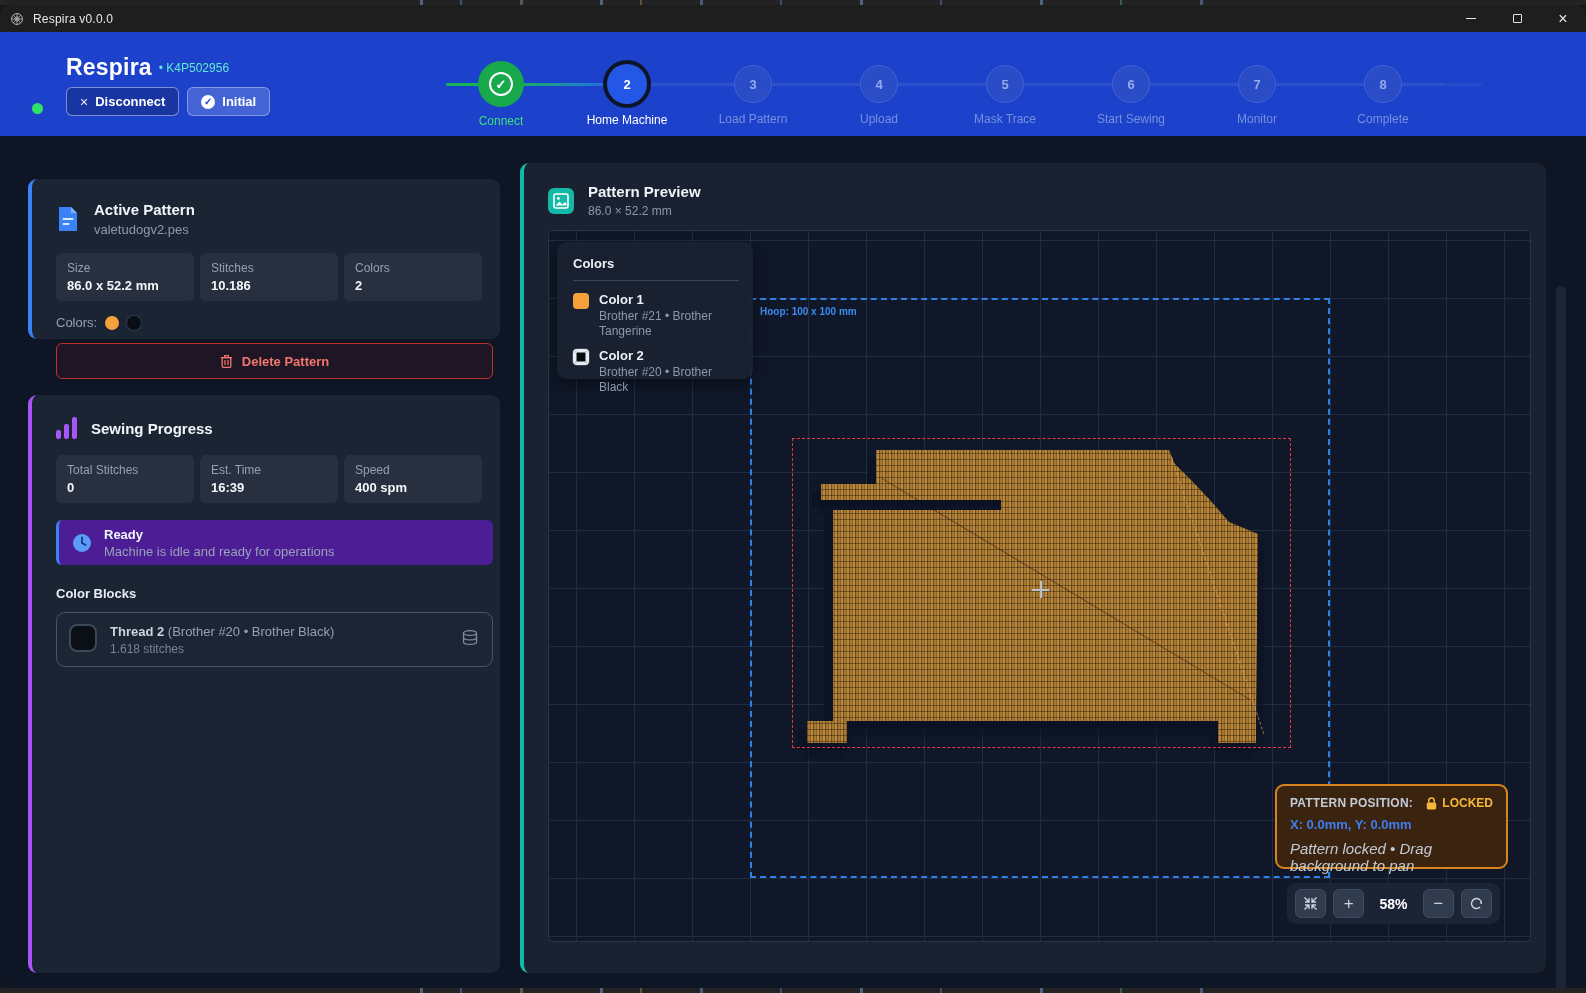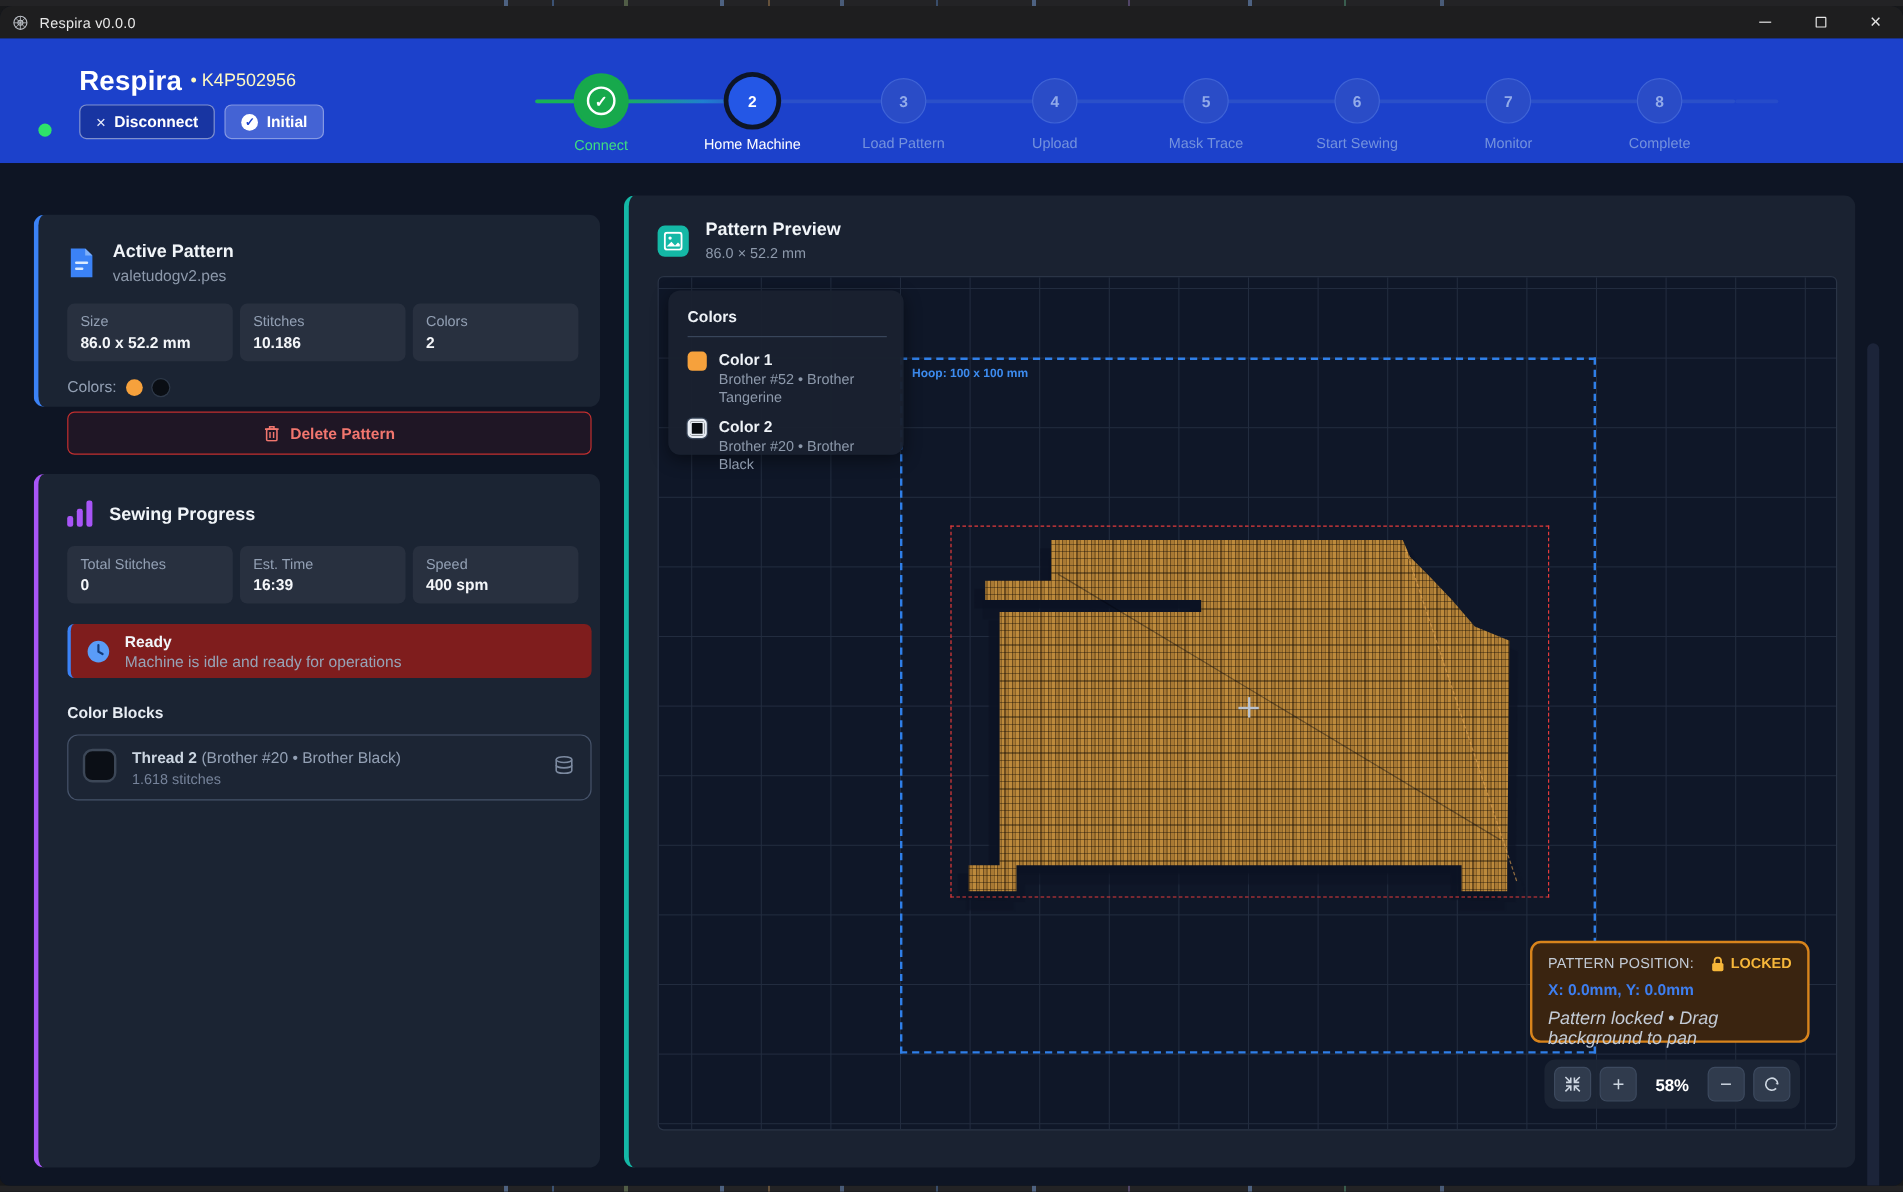--- a/index.html
+++ b/index.html
@@ -25,21 +25,21 @@
   .tb-btn { width:46px; height:27px; display:flex; align-items:center; justify-content:center; color:#e5e5e5; cursor:default; }
   .glyph-min { display:block; width:10px; height:0; border-top:1.4px solid #e5e5e5; }
   .glyph-max { display:block; width:9px; height:9px; border:1.3px solid #e5e5e5; border-radius:1px; }
   .glyph-close { font-size:16px; line-height:1; color:#e5e5e5; }
 
   
   .header { position:absolute; left:0; top:27px; width:100%; height:104px; background:#1c41cb; }
   .conn-dot { position:absolute; left:32px; top:71px; width:11px; height:11px; border-radius:50%; background:#2ee26a; }
   .brand { position:absolute; left:66px; top:22px; display:flex; align-items:center; gap:7px; }
   .brand-name { color:#ffffff; font-size:23px; font-weight:bold; letter-spacing:.2px; }
-  .brand-serial { color:#fef9c3; font-size:15px; }
+  .brand-serial { color:#5eead4; font-size:12px; }
   .hdr-buttons { position:absolute; left:66px; top:55px; display:flex; gap:8px; }
   .hdr-btn { height:29px; border-radius:6px; display:flex; align-items:center; gap:7px; padding:0 13px; font-size:13px; font-weight:bold; color:#fff; cursor:pointer; }
   .btn-disconnect { background:rgba(10,18,40,.25); border:1px solid rgba(255,255,255,.45); }
   .btn-initial { background:rgba(255,255,255,.18); border:1px solid rgba(255,255,255,.35); }
   .x-ico { font-size:14px; color:#e8ecfb; font-weight:normal; }
   .chk-circ { width:14px; height:14px; border-radius:50%; background:#fff; color:#1c41cb; font-size:10px; font-weight:bold; display:flex; align-items:center; justify-content:center; }
 
   
   .stepper { position:absolute; left:438px; top:12px; width:1080px; height:86px; }
   .step-line { position:absolute; top:39px; height:3px; border-radius:2px; }
@@ -75,21 +75,21 @@
   .colors-label { color:#93a0b4; font-size:13px; }
   .dot { width:14px; height:14px; border-radius:50%; }
   .dot-orange { background:#f6a13c; }
   .dot-black { background:#0a0e14; box-shadow:0 0 0 1px #2e3949; }
   .delete-btn { margin-top:13px; width:437px; height:36px; border:1px solid #c22f2f; background:rgba(190,40,50,.10); border-radius:6px; display:flex; align-items:center; justify-content:center; gap:9px; color:#f1766e; font-size:13px; font-weight:bold; cursor:pointer; }
 
   
   .card-sewing { left:28px; top:259px; width:472px; height:578px; border-left:4px solid #a855f7; padding:22px 18px 0 24px; }
   .bars-ico { display:flex; align-items:flex-end; gap:3px; height:22px; }
   .bars-ico span { width:5px; border-radius:2px; background:#a855f7; display:block; }
-  .ready-box { margin-top:17px; width:437px; height:45px; background:#7f1d1d; border-left:3px solid #3b82f6; border-radius:6px; display:flex; align-items:center; gap:12px; padding-left:13px; }
+  .ready-box { margin-top:17px; width:437px; height:45px; background:#4c1d95; border-left:3px solid #3b82f6; border-radius:6px; display:flex; align-items:center; gap:12px; padding-left:13px; }
   .ready-title { color:#f1f5f9; font-size:13px; font-weight:bold; }
   .ready-desc { color:#97a3b6; font-size:13px; margin-top:2px; }
   .cb-heading { color:#e8edf4; font-size:13px; font-weight:bold; margin-top:21px; }
   .thread { width:437px; border-radius:9px; margin-top:11px; position:relative; cursor:pointer; }
   .thread-1 { height:66px; border:2px solid #a855f7; background:#221d36; padding:11px 14px 0 12px; }
   .thread-2 { height:55px; border:1px solid #46536a; background:#1c2534; padding:11px 14px 0 12px; }
   .thread-row { display:flex; align-items:flex-start; gap:13px; }
   .swatch { width:28px; height:28px; border-radius:8px; flex:none; }
   .swatch-orange { background:#f6993f; border:2px solid #c084fc; }
   .swatch-black { background:#0b0f16; border:2px solid #3c4757; }
@@ -134,21 +134,21 @@
   .cp-item { display:flex; gap:10px; margin-bottom:9px; }
   .cp-swatch { width:16px; height:16px; border-radius:4px; flex:none; margin-top:1px; }
   .cp-sw-1 { background:#f6a13c; }
   .cp-sw-2 { background:#070b10; box-shadow:0 0 0 1.5px #e8edf4 inset, 0 0 0 1px #39465a; border:2px solid #e8edf4; }
   .cp-name { color:#eef2f7; font-size:13px; font-weight:bold; }
   .cp-desc { color:#8d99ab; font-size:12px; line-height:1.25; margin-top:2px; width:140px; }
 
   
   .pos-overlay { position:absolute; left:726px; top:553px; width:233px; height:85px; background:#3a2410; border:2px solid #d8841c; border-radius:9px; padding:10px 13px 0 13px; z-index:5; }
   .pos-row1 { display:flex; align-items:center; justify-content:space-between; }
-  .pos-label { color:#c3cbd6; font-size:12px; font-weight:normal; letter-spacing:.2px; }
+  .pos-label { color:#c3cbd6; font-size:12px; font-weight:bold; letter-spacing:.2px; }
   .pos-locked { display:flex; align-items:center; gap:5px; color:#f7b73a; font-size:12px; font-weight:bold; }
   .pos-coords { color:#3d7ef0; font-size:13px; font-weight:bold; margin-top:7px; }
   .pos-hint { color:#c3cbd6; font-size:15px; font-style:italic; margin-top:8px; }
 
   
   .zoom-bar { position:absolute; left:738px; top:652px; width:213px; height:41px; background:rgba(28,37,53,.95); border-radius:9px; display:flex; align-items:center; gap:7px; padding:0 8px; z-index:5; }
   .zbtn { width:33px; height:29px; background:#303b4d; border:1px solid #3d4a5f; border-radius:6px; color:#cdd6e1; display:flex; align-items:center; justify-content:center; font-size:17px; cursor:pointer; }
   .zoom-pct { width:47px; text-align:center; color:#ffffff; font-size:14px; font-weight:bold; }
 
   
@@ -410,21 +410,21 @@
         </div>
       </div>
 
       <div class="colors-panel">
         <div class="cp-title">Colors</div>
         <div class="cp-div"></div>
         <div class="cp-item">
           <span class="cp-swatch cp-sw-1"></span>
           <div>
             <div class="cp-name">Color 1</div>
-            <div class="cp-desc">Brother #52 • Brother Tangerine</div>
+            <div class="cp-desc">Brother #21 • Brother Tangerine</div>
           </div>
         </div>
         <div class="cp-item">
           <span class="cp-swatch cp-sw-2"></span>
           <div>
             <div class="cp-name">Color 2</div>
             <div class="cp-desc">Brother #20 • Brother Black</div>
           </div>
         </div>
       </div>

